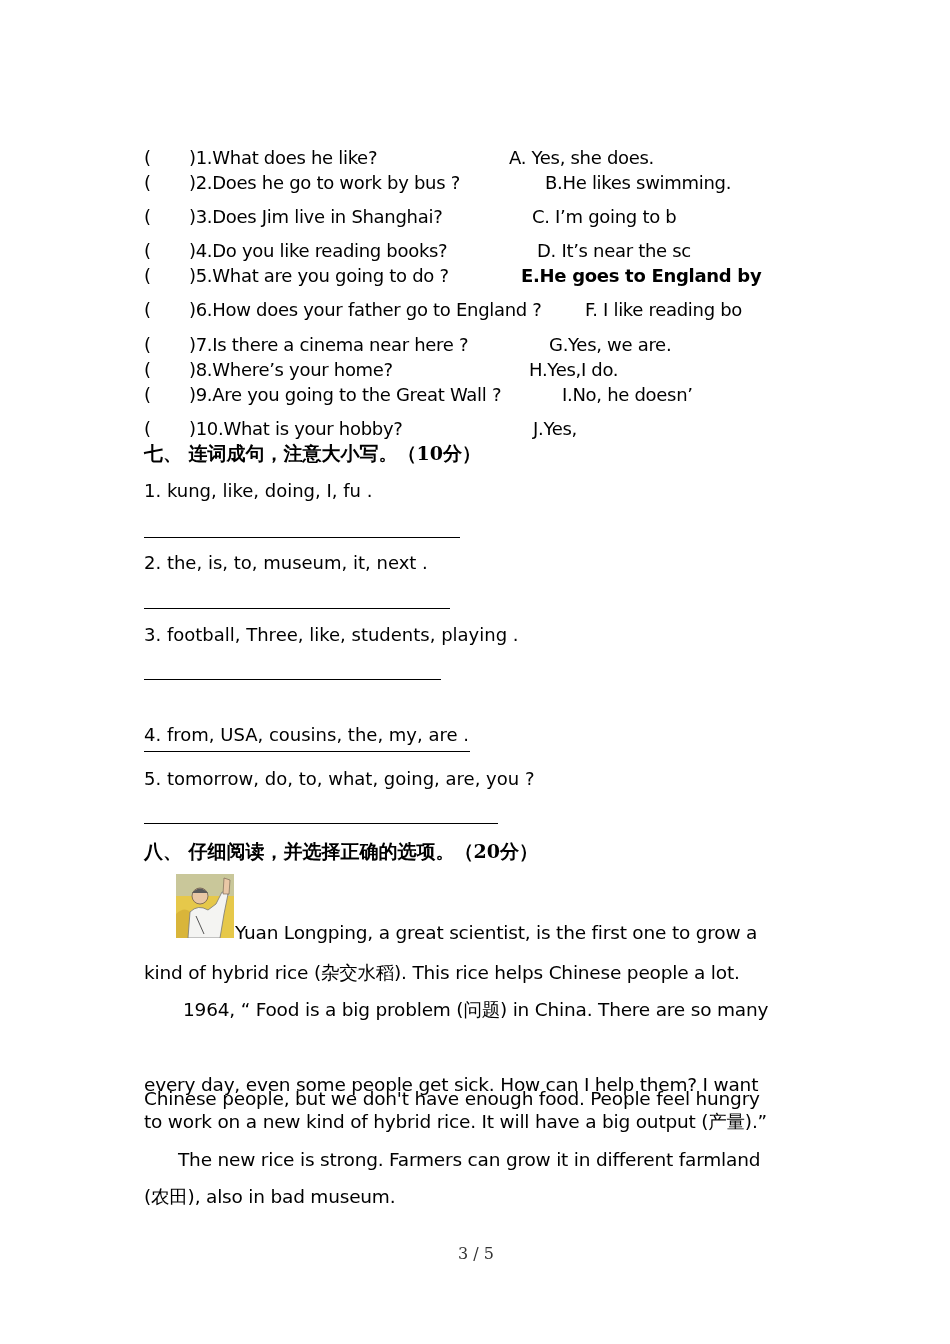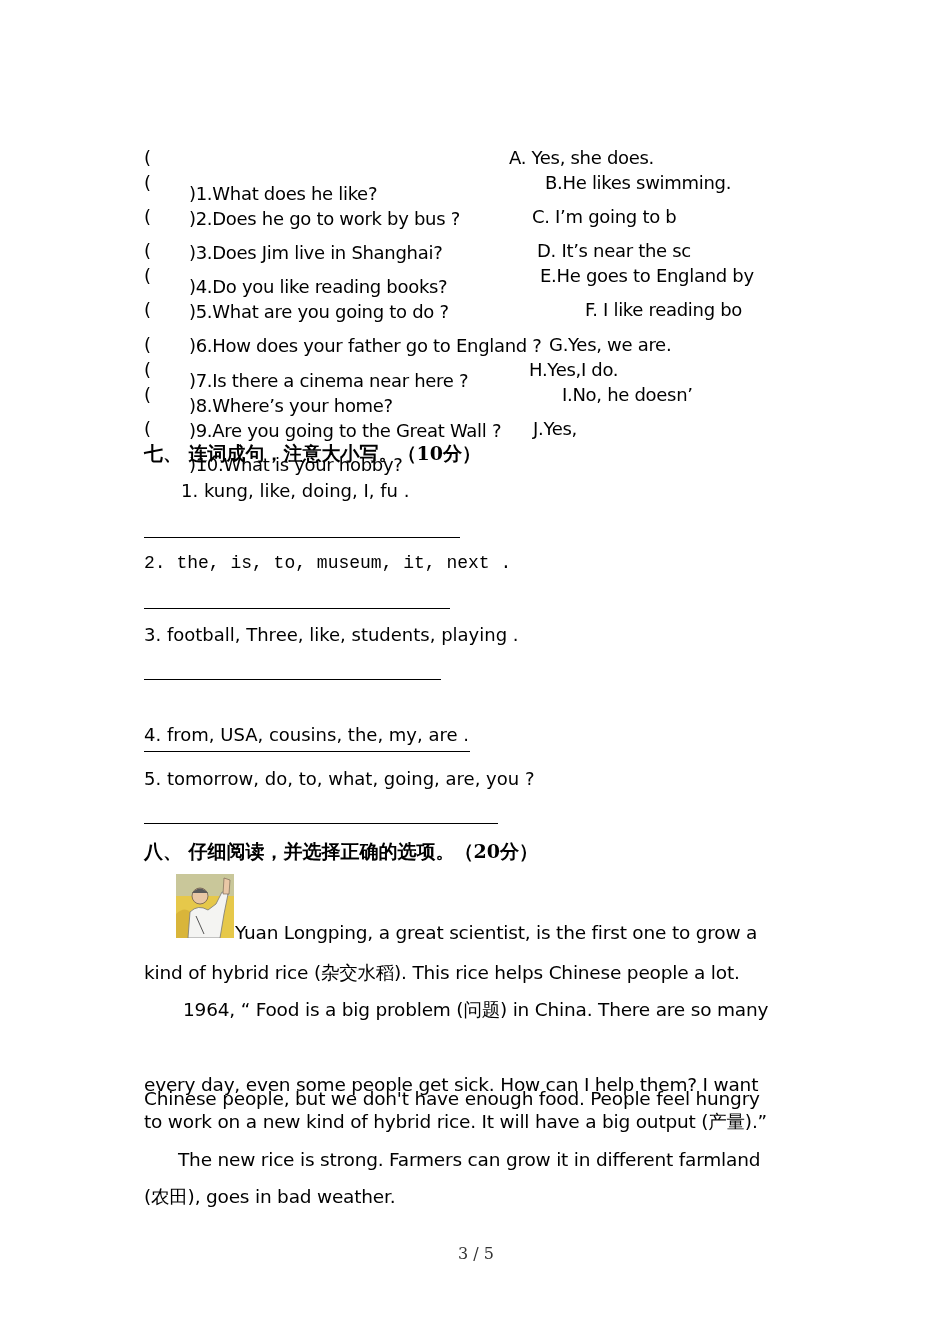--- a/index.html
+++ b/index.html
@@ -1,21 +1,21 @@
 <!DOCTYPE html>
 <html><head>
 <meta charset="utf-8">
 <style>
   html, body { margin: 0; padding: 0; background: #ffffff; }
   body { width: 950px; height: 1344px; position: relative; overflow: hidden;
          font-family: "DejaVu Sans", sans-serif; color: #000; }
   .abs { position: absolute; white-space: nowrap; }
   .q { font-size: 18px; line-height: 22px; letter-spacing: -0.3px; }
   .q .paren { position: absolute; left: 0; }
-  .q .qtext { position: absolute; left: 45px; margin-top: 36px; }
+  .q .qtext { position: absolute; left: 45px; }
   .q .atext { position: absolute; }
   .heading { font-family: "DejaVu Serif", serif; font-size: 19px; font-weight: bold; line-height: 24px; }
   .item { font-size: 18px; line-height: 22px; }
   .blank { position: absolute; height: 0; border-top: 1px solid #000; }
   .para { font-size: 18.5px; line-height: 22px; letter-spacing: -0.2px; }
   .footer { font-family: "DejaVu Serif", serif; font-size: 16px; color: #333; }
   .portrait { position: absolute; left: 176px; top: 874px; width: 58px; height: 64px; overflow: hidden; }
 </style>
 </head>
 <body>
@@ -37,21 +37,21 @@
     <span class="atext" style="left:388px;">C. I’m going to b</span>
   </div>
   <div class="abs q" style="left:144px; top:240px; width:700px;">
     <span class="paren">(</span>
     <span class="qtext">)4.Do you like reading books?</span>
     <span class="atext" style="left:393px;">D. It’s near the sc</span>
   </div>
   <div class="abs q" style="left:144px; top:265px; width:700px;">
     <span class="paren">(</span>
     <span class="qtext">)5.What are you going to do ?</span>
-    <span class="atext" style="left:396px;">E.He goes to England by</span>
+    <span class="atext" style="left:377px;font-weight:bold;">E.He goes to England by</span>
   </div>
   <div class="abs q" style="left:144px; top:299px; width:700px;">
     <span class="paren">(</span>
     <span class="qtext">)6.How does your father go to England ?</span>
     <span class="atext" style="left:441px;">F. I like reading bo</span>
   </div>
   <div class="abs q" style="left:144px; top:334px; width:700px;">
     <span class="paren">(</span>
     <span class="qtext">)7.Is there a cinema near here ?</span>
     <span class="atext" style="left:405px;">G.Yes, we are.</span>
@@ -68,24 +68,24 @@
   </div>
   <div class="abs q" style="left:144px; top:418px; width:700px;">
     <span class="paren">(</span>
     <span class="qtext">)10.What is your hobby?</span>
     <span class="atext" style="left:389px;">J.Yes,</span>
   </div>
 </div>
 
 <div class="abs heading" style="left:144px; top:441px;">七、  连词成句，注意大小写。（10分）</div>
 
-<div class="abs item" style="left:144px; top:480px;margin-left:37px;">1. kung, like, doing, I, fu  .</div>
+<div class="abs item" style="left:144px; top:480px;">1. kung, like, doing, I, fu  .</div>
 <div class="blank" style="left:144px; top:537px; width:316px;"></div>
 
-<div class="abs item" style="left:144px; top:552px;font-family:Liberation Mono, monospace;">2. the, is, to, museum, it, next  .</div>
+<div class="abs item" style="left:144px; top:552px;">2. the, is, to, museum, it, next  .</div>
 <div class="blank" style="left:144px; top:608px; width:306px;"></div>
 
 <div class="abs item" style="left:144px; top:624px;text-align:center;">3. football, Three, like, students, playing .</div>
 <div class="blank" style="left:144px; top:679px; width:297px;"></div>
 
 <div class="abs item" style="left:144px; top:696px;margin-top:28px;">4. from, USA, cousins, the, my, are  .</div>
 <div class="blank" style="left:144px; top:751px; width:326px;"></div>
 
 <div class="abs item" style="left:144px; top:768px;">5. tomorrow, do, to, what, going, are, you  ?</div>
 <div class="blank" style="left:144px; top:823px; width:354px;"></div>
@@ -106,15 +106,15 @@
   </svg>
 </div>
 
 <div class="abs para" style="left:235px; top:922px;">Yuan Longping, a great scientist, is the first one to grow a</div>
 <div class="abs para" style="left:144px; top:962px;">kind of hybrid rice (杂交水稻). This rice helps Chinese people a lot.</div>
 <div class="abs para" style="left:183px; top:999px;">1964, “ Food is a big problem (问题) in China. There are so many</div>
 <div class="abs para" style="left:144px; top:1088px;">Chinese people, but we don't have enough food. People feel hungry</div>
 <div class="abs para" style="left:144px; top:1074px;">every day, even some people get sick. How can I help them? I want</div>
 <div class="abs para" style="left:144px; top:1111px;">to work on a new kind of hybrid rice. It will have a big output (产量).”</div>
 <div class="abs para" style="left:178px; top:1149px;">The new rice is strong. Farmers can grow it in different farmland</div>
-<div class="abs para" style="left:144px; top:1186px;">(农田), goes in bad weather.</div>
+<div class="abs para" style="left:144px; top:1186px;">(农田), also in bad museum.</div>
 
 <div class="abs footer" style="left:458px; top:1244px;">3 / 5</div>
 
 </body></html>

